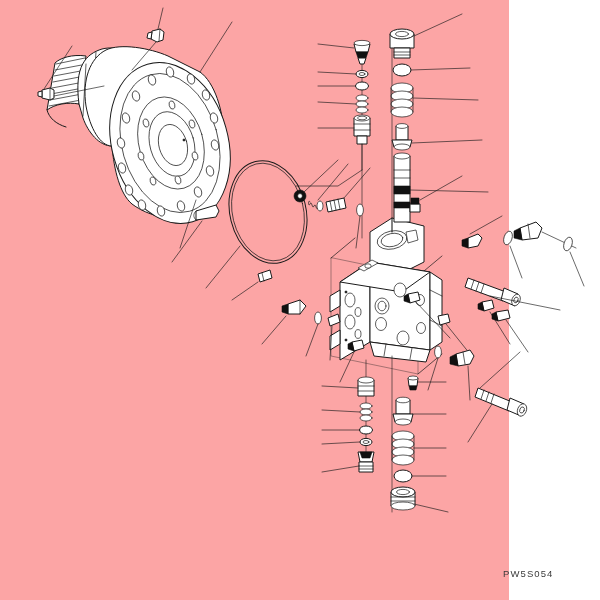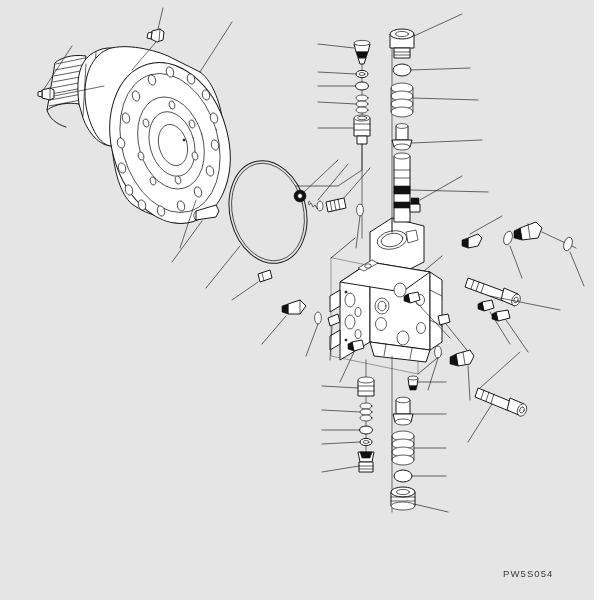--- a/index.html
+++ b/index.html
@@ -5,22 +5,22 @@
 <style>
   html,body{margin:0;padding:0;background:#ffffff;}
   body{
     width:600px;height:600px;
     font-family:"Liberation Sans", sans-serif;
     overflow:hidden;
     position:relative;
   }
   #sheet{
     position:relative;
-    width:594px;height:600px;
-    background:#e5e5e5;
+    width:509px;height:600px;
+    background:#fca5a5;
   }
   #drawing{
     position:absolute;left:0;top:0;
     width:600px;height:600px;
   }
   #drawing-number{
     position:absolute;
     left:503px;top:568px;
     font-family:"Liberation Sans", sans-serif;
     font-size:9.5px;

